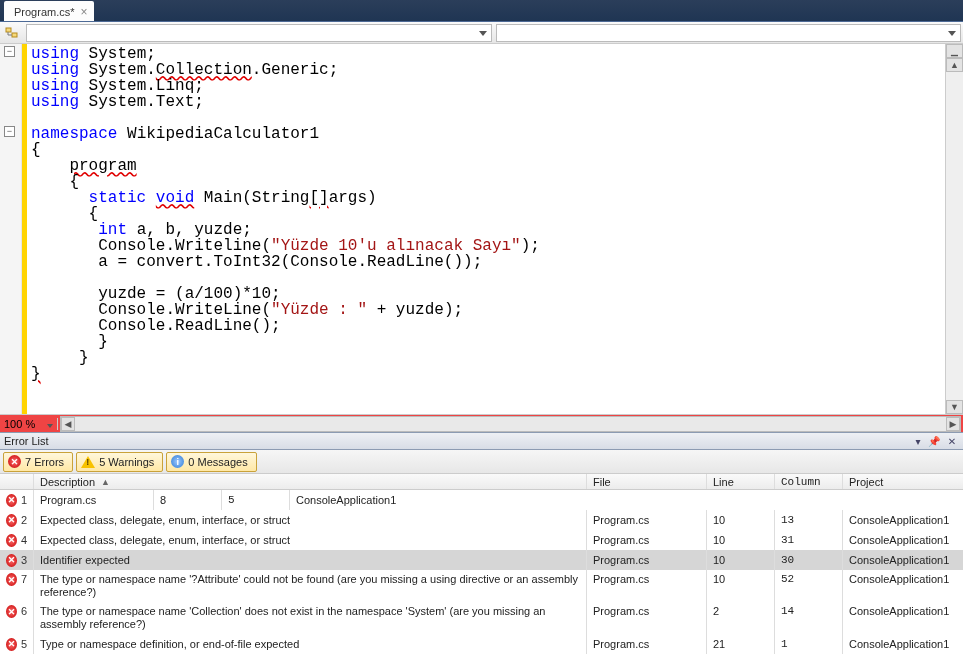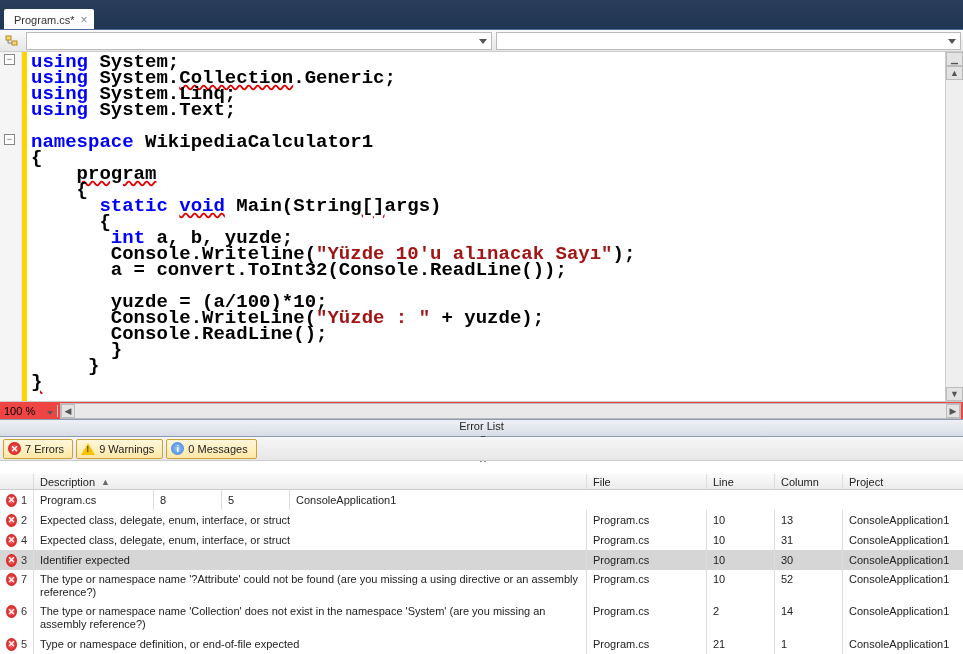--- a/index.html
+++ b/index.html
@@ -1,57 +1,57 @@
 <!DOCTYPE html>
 <html><head>
 <meta charset="utf-8">
 <style>
 * { box-sizing: border-box; margin: 0; padding: 0; }
 body { font-family: "Segoe UI", Tahoma, sans-serif; font-size: 12px; background: #fff; width: 963px; height: 654px; overflow: hidden; display: flex; flex-direction: column; }
-.tabbar { background: linear-gradient(#2b3e5a, #1f3553); height: 30px; display: flex; align-items: flex-end; padding-left: 4px; border-bottom: 1px solid #4d6a96; }
+.tabbar { background: linear-gradient(#2b3e5a, #1f3553); height: 22px; display: flex; align-items: flex-end; padding-left: 4px; border-bottom: 1px solid #4d6a96; }
 .tab { background: #fdfdfd; height: 20px; padding: 2px 6px 0 10px; display: flex; align-items: center; font-size: 11px; color: #333; border-top-left-radius: 2px; border-top-right-radius: 2px; }
 .tab .close { margin-left: 6px; color: #888; cursor: pointer; font-size: 12px; line-height: 12px; }
 .navbar { height: 22px; background: linear-gradient(#fafafa,#e6e6e6); border-bottom: 1px solid #ccc; display: flex; align-items: center; }
 .navbar .nav-icon { width: 20px; height: 18px; margin: 0 2px; display: flex; align-items: center; justify-content: center; }
 .navbar .combo { flex: 1; height: 18px; background: #fff; border: 1px solid #bbb; margin: 0 2px; position: relative; }
 .navbar .combo::after { content: ""; position: absolute; right: 4px; top: 6px; border-left: 4px solid transparent; border-right: 4px solid transparent; border-top: 5px solid #555; }
 .editor-area { flex: 1; display: flex; background: #fff; position: relative; overflow: hidden; }
 .gutter { width: 22px; background: #f5f5f5; border-right: 1px solid #e5e5e5; position: relative; }
 .outline-box { position: absolute; left: 4px; width: 11px; height: 11px; background: #fff; border: 1px solid #888; font-size: 9px; line-height: 9px; text-align: center; color: #555; }
 .yellow-bar { width: 5px; background: #ffd400; }
-.code { flex: 1; font-family: Consolas, "Courier New", monospace; font-size: 19px; line-height: 16px; padding: 2px 8px 0 4px; white-space: pre; color: #000; overflow: hidden; font-weight: bold; }
+.code { flex: 1; font-family: Consolas, "Courier New", monospace; font-size: 16px; line-height: 16px; padding: 2px 8px 0 4px; white-space: pre; color: #000; overflow: hidden; }
 .kw { color: #0000ff; }
 .str { color: #a31515; }
 .err { text-decoration: underline wavy #e00000; }
 .right-scroll { width: 18px; background: #efefef; border-left: 1px solid #ccc; display:flex; flex-direction:column; align-items:center; }
 .right-scroll .arrow { height: 14px; width: 100%; display:flex; align-items:center; justify-content:center; font-size:9px; color:#555; background:#e3e3e3; border:1px solid #bbb; }
 .zoom-row { height: 18px; display: flex; align-items: center; background: #ef4444; border-top: 1px solid #ccc; }
 .zoom-row .zoom { width: 58px; padding: 0 4px; font-size: 11px; border-right: 1px solid #ccc; position: relative; }
 .zoom-row .zoom::after { content: ""; position: absolute; right: 4px; top: 6px; border-left: 3px solid transparent; border-right: 3px solid transparent; border-top: 4px solid #555; }
 .zoom-row .hscroll { flex: 1; height: 16px; background: #e9e9e9; border: 1px solid #bbb; margin: 0 2px; display:flex; align-items:center; }
 .zoom-row .hscroll .ar { width: 14px; height: 14px; display:flex; align-items:center; justify-content:center; font-size:9px; color:#555; background:#e3e3e3; border:1px solid #bbb; }
 .zoom-row .hscroll .space { flex:1; }
-.errorlist-header { height: 18px; background: linear-gradient(#eef0f4,#d8dde6); border-top: 1px solid #8c9bb2; border-bottom: 1px solid #8c9bb2; display: flex; align-items: center; padding: 0 4px; font-size: 11px; color: #222; flex-direction: column; }
+.errorlist-header { height: 18px; background: linear-gradient(#eef0f4,#d8dde6); border-top: 1px solid #8c9bb2; border-bottom: 1px solid #8c9bb2; display: flex; align-items: center; padding: 0 4px; font-size: 11px; color: #222; }
 .errorlist-header .spacer { flex: 1; }
 .errorlist-header .wbtn { width: 14px; height: 14px; margin-left: 3px; display:flex; align-items:center; justify-content:center; color:#446; font-size:10px; cursor:pointer; }
 .filter-row { height: 24px; background: linear-gradient(#f6f6f6,#e7e7e7); border-bottom: 1px solid #ccc; display: flex; align-items: center; padding: 1px 3px; gap:3px; }
 .filter-btn { height: 20px; padding: 0 8px 0 4px; display: flex; align-items: center; border: 1px solid transparent; font-size: 11px; color: #222; cursor: pointer; gap:4px; }
 .filter-btn.active { background: linear-gradient(#fff7dc,#ffe8a6); border: 1px solid #c9a23a; border-radius: 2px; }
 .icon-circle { width: 13px; height: 13px; border-radius: 50%; display: inline-flex; align-items: center; justify-content: center; font-size: 9px; color: #fff; font-weight: bold; }
 .ic-err { background: radial-gradient(#ff6b6b,#c20000); }
 .ic-warn { width: 0; height: 0; border-left: 7px solid transparent; border-right: 7px solid transparent; border-bottom: 12px solid #f8c200; position: relative; }
 .ic-warn::after { content: "!"; position:absolute; left:-2px; top:1px; font-size:9px; color:#5a4500; font-weight:bold;}
 .ic-info { background: radial-gradient(#9ec9ff,#2a78d4); }
-.grid-header { height: 16px; background: linear-gradient(#fafafa,#ececec); display: flex; border-bottom: 1px solid #ccc; font-size: 11px; color: #222; margin-top: 13px; }
+.grid-header { height: 16px; background: linear-gradient(#fafafa,#ececec); display: flex; border-bottom: 1px solid #ccc; font-size: 11px; color: #222; }
 .grid-header > div, .grid-row > div { padding: 2px 6px; border-right: 1px solid #ddd; display:flex; align-items:center; }
 .col-idx { width: 34px; justify-content: flex-start; }
 .col-desc { flex: 1; }
 .col-file { width: 120px; }
 .col-line { width: 68px; }
-.col-col { width: 68px; }
+.col-col { width: 68px; font-family: Liberation Mono, monospace; }
 .col-proj { width: 120px; border-right: none !important; }
 .sort-caret { margin-left: 6px; font-size: 9px; color: #666; }
 .grid-body { overflow: hidden; }
 .grid-row { display: flex; font-size: 11px; height: 20px; color: #222; }
 .grid-row.tall { height: 32px; }
 .grid-row.tall > div { align-items: flex-start; padding-top: 3px; }
 .grid-row > .col-desc { white-space: normal; line-height: 13px; }
 .grid-row.sel { background: #d6d6d6; }
 .grid-row .col-idx { gap:4px; }
 .rownum { color:#333; }
@@ -130,21 +130,21 @@
   <div class="wbtn">✕</div>
 </div>
 
 <div class="filter-row">
   <div class="filter-btn active">
     <span class="icon-circle ic-err">✕</span>
     <span>7 Errors</span>
   </div>
   <div class="filter-btn active">
     <span class="ic-warn"></span>
-    <span>9 Warnings</span>
+    <span>5 Warnings</span>
   </div>
   <div class="filter-btn active">
     <span class="icon-circle ic-info">i</span>
     <span>0 Messages</span>
   </div>
 </div>
 
 <div class="grid-header">
   <div class="col-idx"></div>
   <div class="col-desc">

